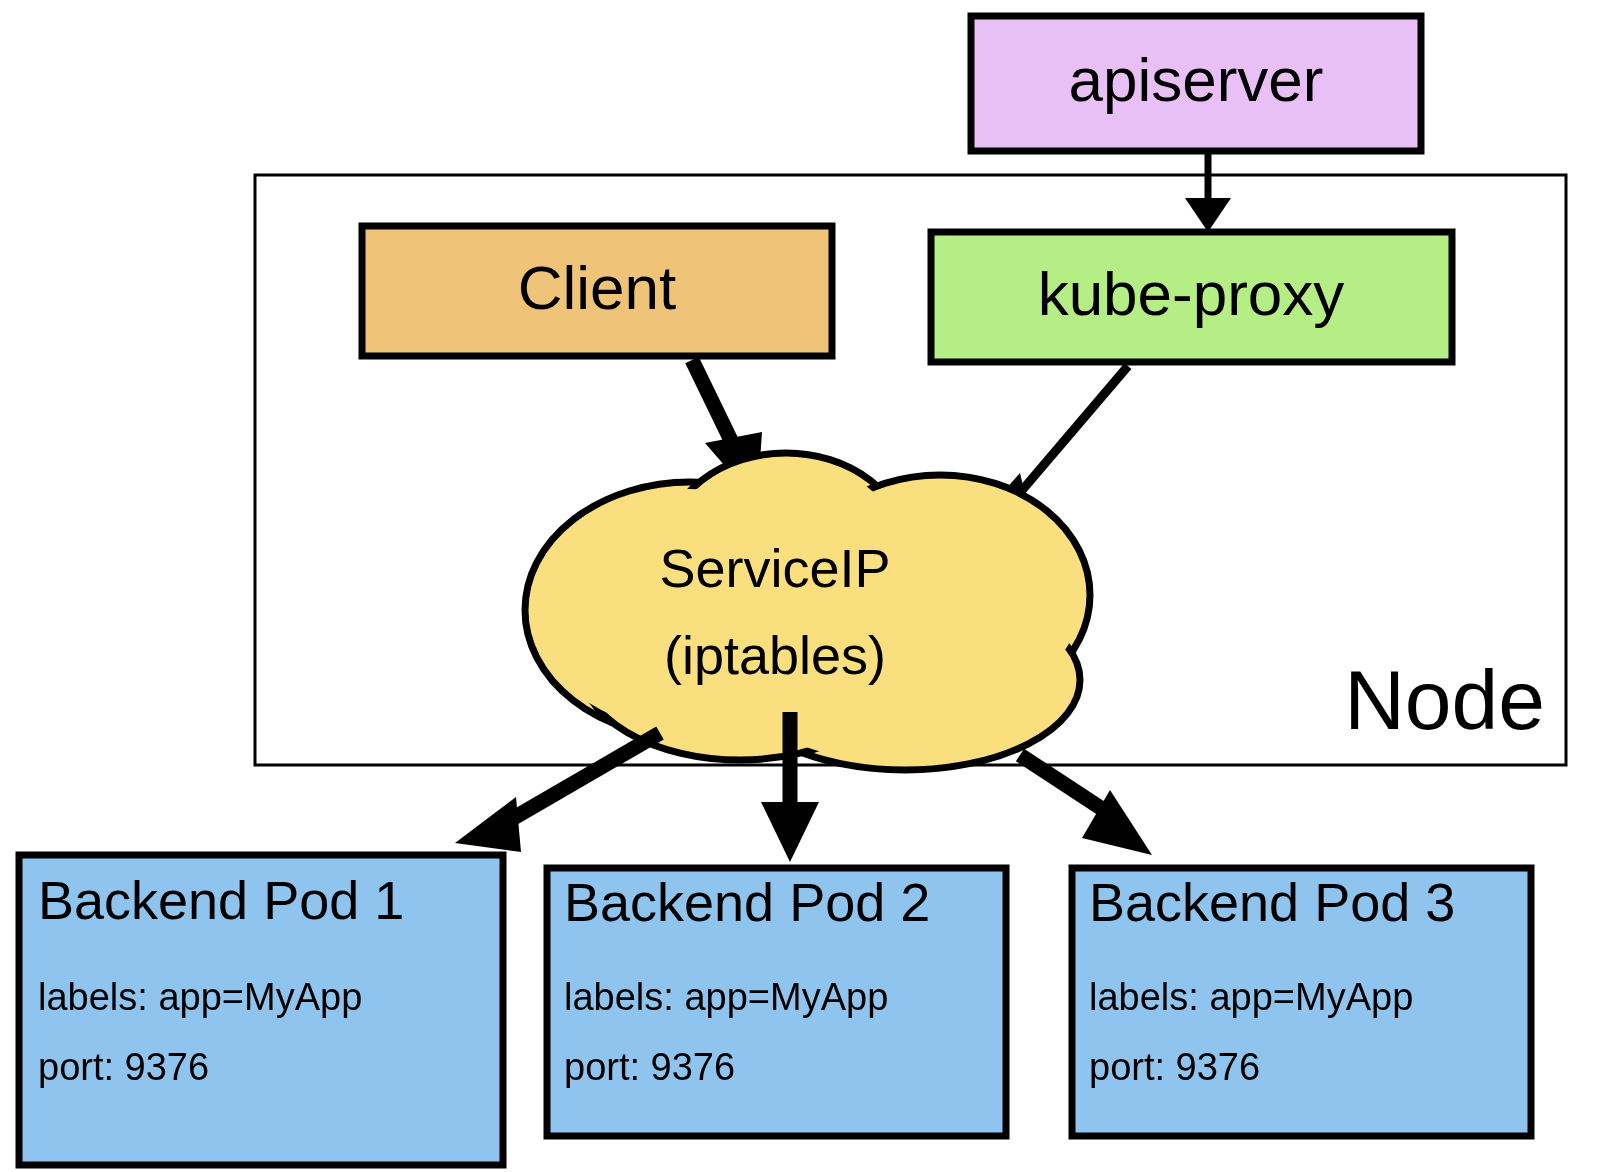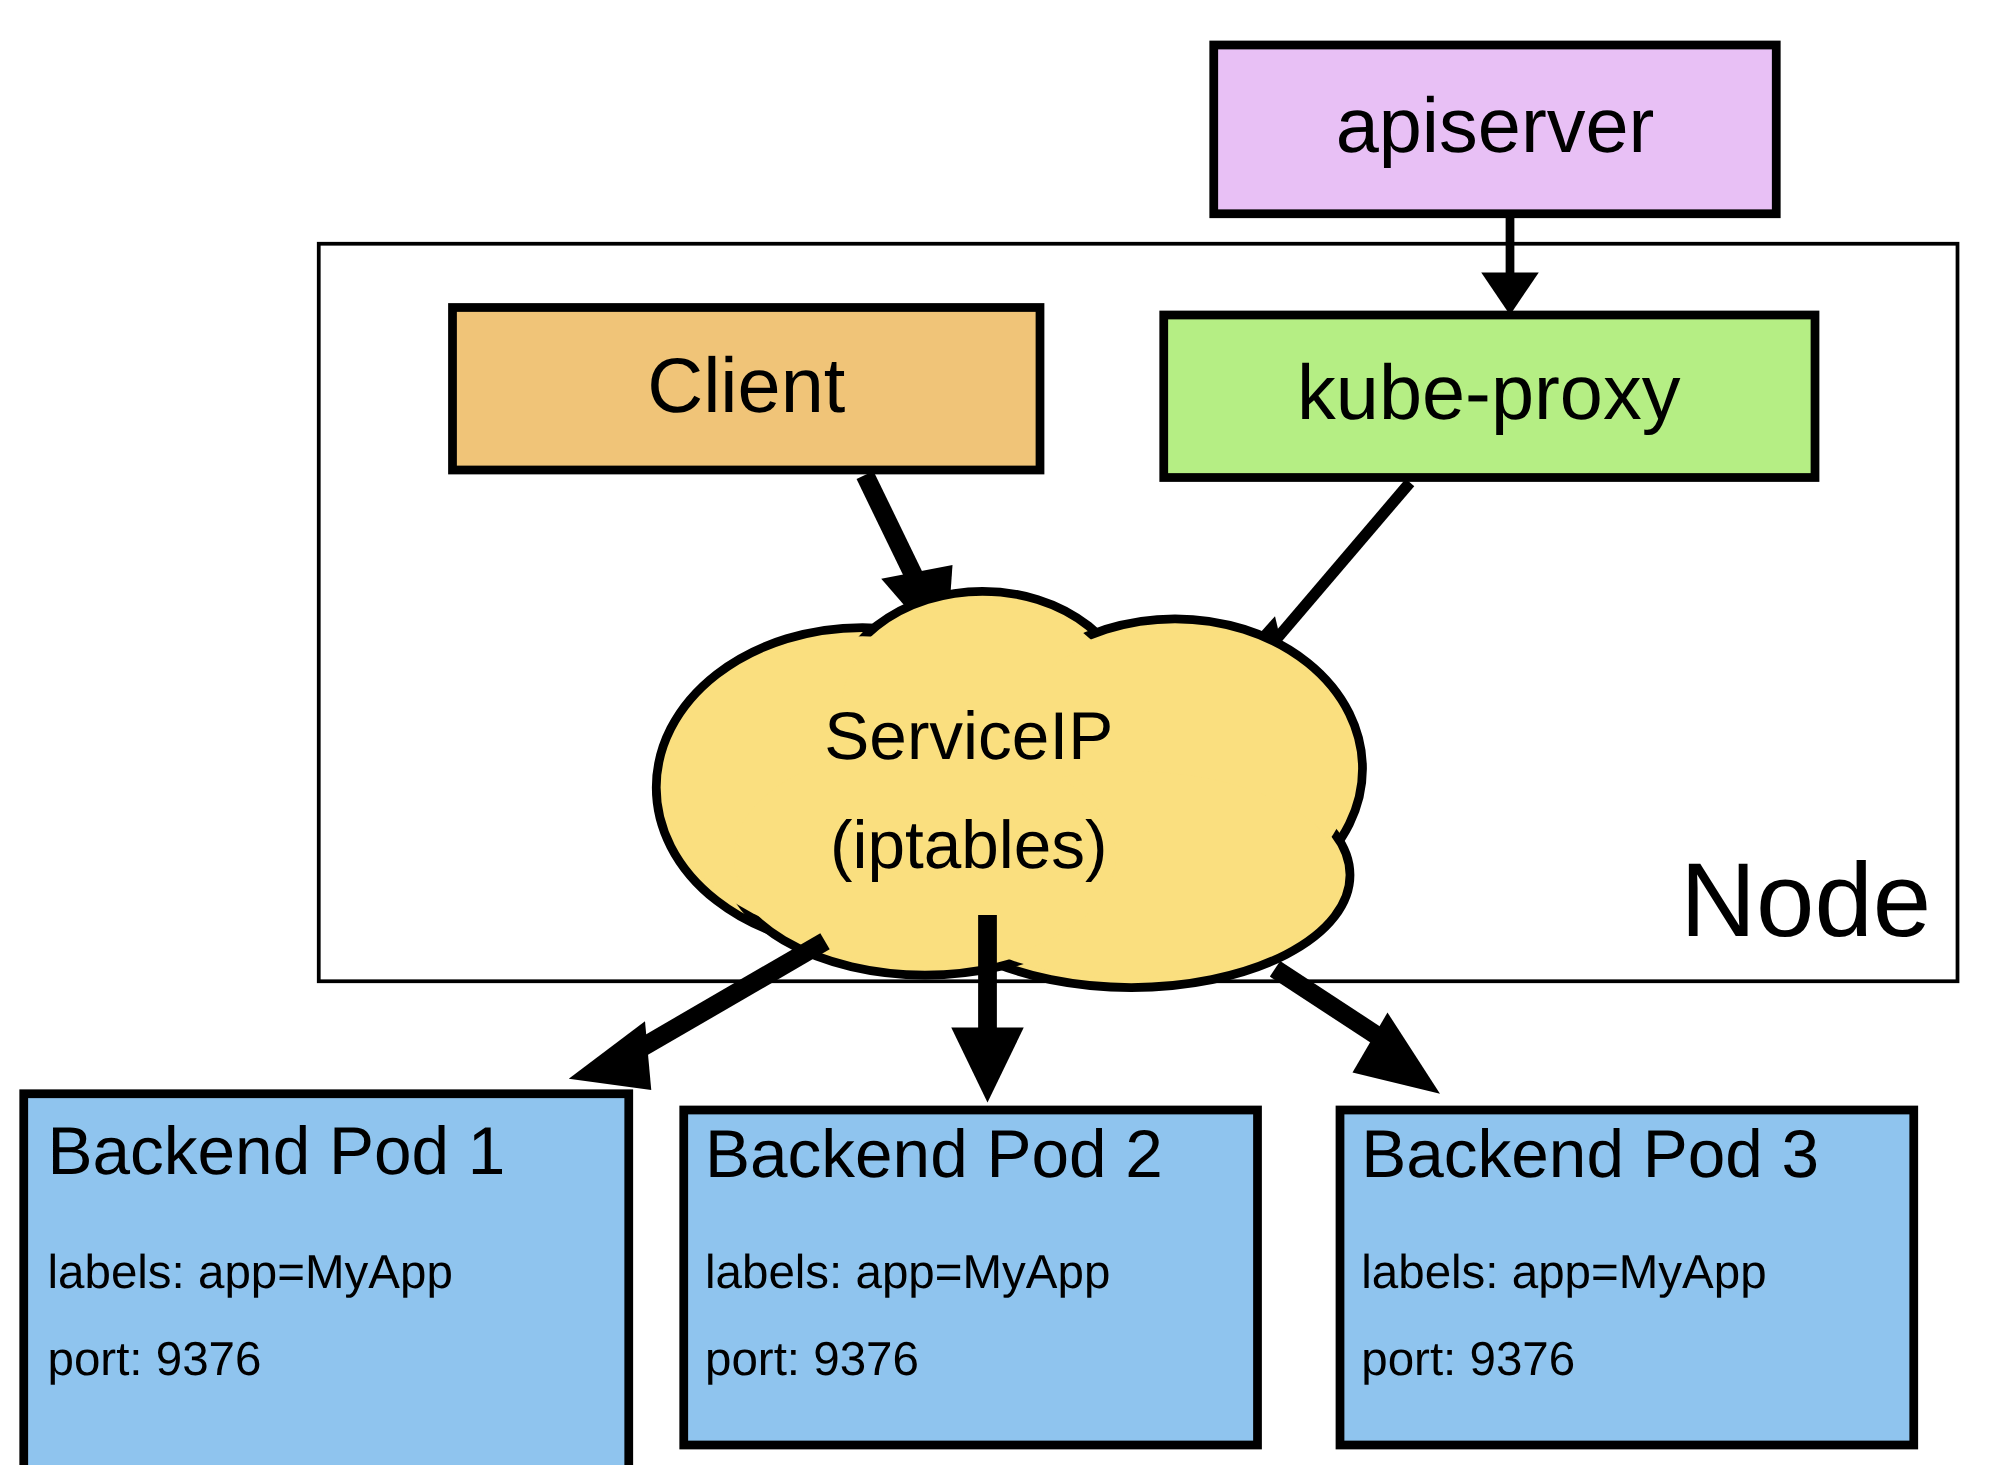--- a/index.html
+++ b/index.html
@@ -10,21 +10,20 @@
   body {
     width: 1600px;
     height: 1172px;
     font-family: "Liberation Sans", sans-serif;
     overflow: hidden;
   }
   #diagram-root {
     position: relative;
     width: 1600px;
     height: 916px;
-    margin-top: 20px;
   }
   svg#diagram-svg {
     display: block;
     width: 1600px;
     height: 1172px;
   }
   .node-text {
     font-family: "Liberation Sans", sans-serif;
     fill: #000000;
     dominant-baseline: middle;

